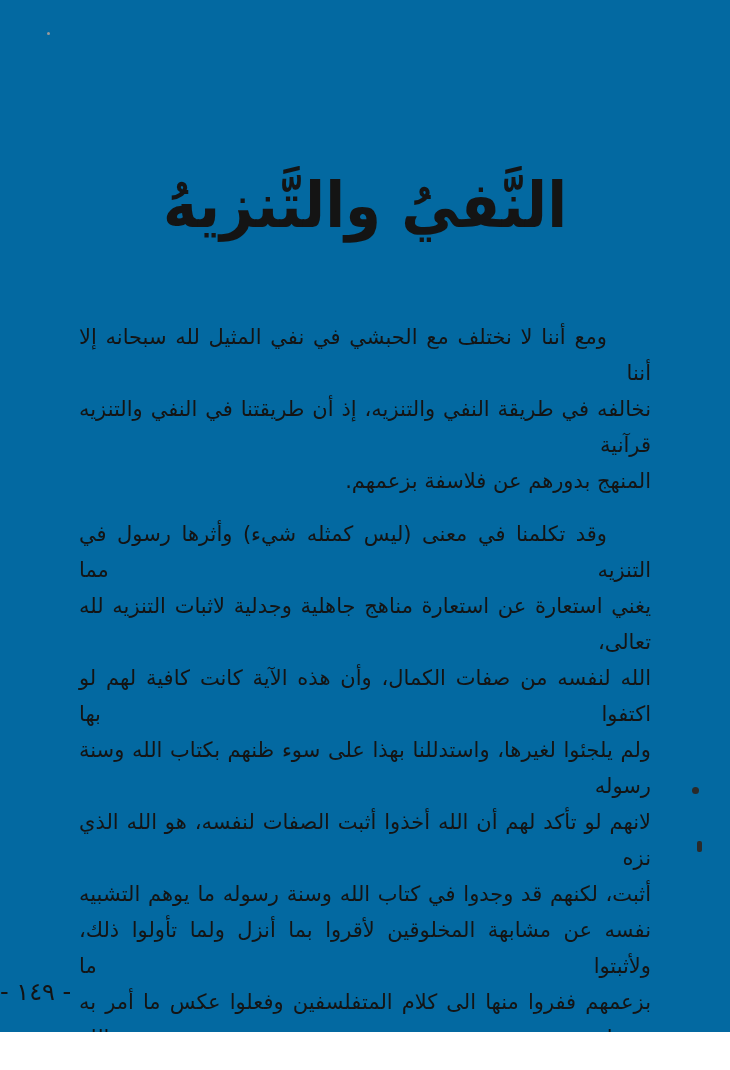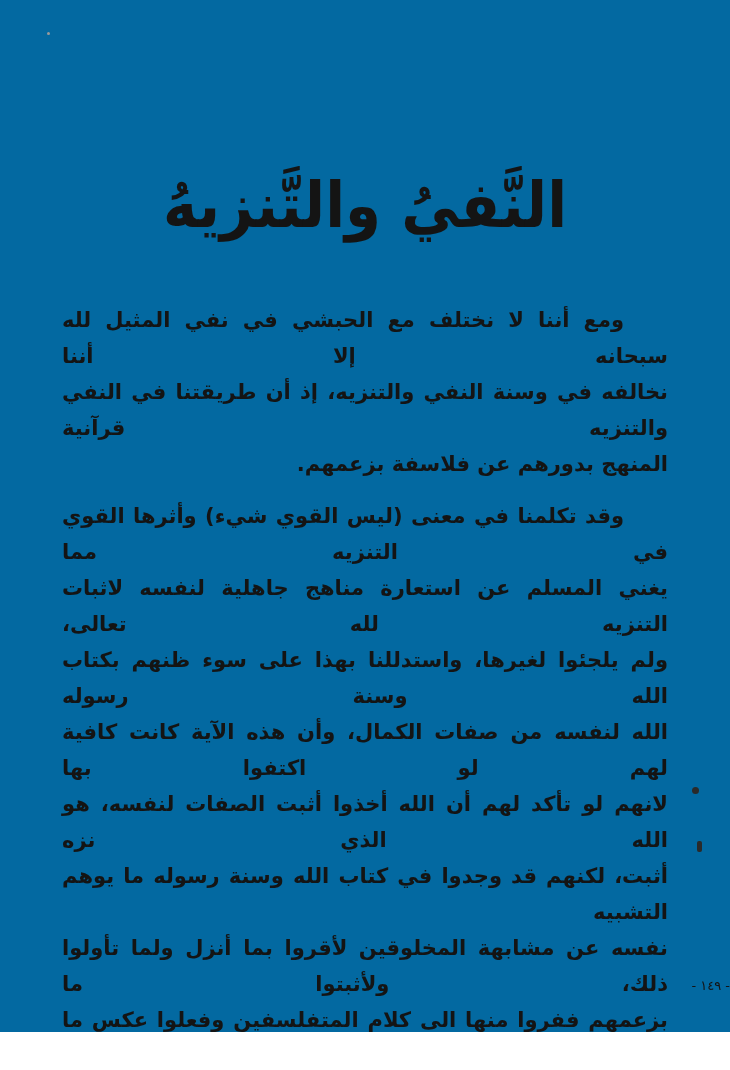--- a/index.html
+++ b/index.html
@@ -40,40 +40,40 @@
     position: absolute;
     top: 302px;
     right: 62px;
     width: 606px;
     direction: rtl;
     text-align: justify;
     font-size: 21px;
     line-height: 36px;
     font-weight: 400;
   }
-  .para { margin: 0; font-weight: bold; }
+  .para { margin: 17px; }
   .para + .para { margin-top: 16px; }
   .line {
     text-align: justify;
     text-align-last: justify;
     white-space: normal;
   }
   .line.indent { text-indent: 44px; }
   .line.para-end {
     text-align-last: right;
   }
   
   .page-number {
     position: absolute;
     top: 978px;
     left: 0;
     right: 0;
-    text-align: right;
+    text-align: left;
     direction: rtl;
-    font-size: 13px;
+    font-size: 24px;
     letter-spacing: 2px;
   }
   
   .artifact {
     position: absolute;
     background: #2a2a2a;
     border-radius: 50%;
   }
   .artifact.a1 { left: 47px;  top: 32px;  width: 3px; height: 3px; background:#9a9a9a; }
   .artifact.a2 { left: 692px; top: 787px; width: 7px; height: 7px; }
@@ -85,29 +85,29 @@
 <div class="page">
 
   <div class="title-wrap">
     <div class="title">النَّفيُ والتَّنزيهُ</div>
   </div>
 
   <div class="content">
 
     <div class="para">
       <div class="line indent">ومع أننا لا نختلف مع الحبشي في نفي المثيل لله سبحانه إلا أننا</div>
-      <div class="line">نخالفه في وسنة النفي والتنزيه، إذ أن طريقتنا في النفي والتنزيه قرآنية</div>
+      <div class="line">نخالفه في طريقة النفي والتنزيه، إذ أن طريقتنا في النفي والتنزيه قرآنية</div>
       <div class="line para-end">المنهج بدورهم عن فلاسفة بزعمهم.</div>
     </div>
 
     <div class="para">
-      <div class="line indent">وقد تكلمنا في معنى (ليس القوي شيء) وأثرها القوي في التنزيه مما</div>
-      <div class="line">يغني المسلم عن استعارة مناهج جاهلية لنفسه لاثبات التنزيه لله تعالى،</div>
+      <div class="line indent">وقد تكلمنا في معنى (ليس كمثله شيء) وأثرها رسول في التنزيه مما</div>
+      <div class="line">يغني استعارة عن استعارة مناهج جاهلية وجدلية لاثبات التنزيه لله تعالى،</div>
+      <div class="line">الله لنفسه من صفات الكمال، وأن هذه الآية كانت كافية لهم لو اكتفوا بها</div>
       <div class="line">ولم يلجئوا لغيرها، واستدللنا بهذا على سوء ظنهم بكتاب الله وسنة رسوله</div>
-      <div class="line">الله لنفسه من صفات الكمال، وأن هذه الآية كانت كافية لهم لو اكتفوا بها</div>
       <div class="line">لانهم لو تأكد لهم أن الله أخذوا أثبت الصفات لنفسه، هو الله الذي نزه</div>
       <div class="line">أثبت، لكنهم قد وجدوا في كتاب الله وسنة رسوله ما يوهم التشبيه</div>
       <div class="line">نفسه عن مشابهة المخلوقين لأقروا بما أنزل ولما تأولوا ذلك، ولأثبتوا ما</div>
       <div class="line">بزعمهم ففروا منها الى كلام المتفلسفين وفعلوا عكس ما أمر به رسول الله</div>
 
     </div>
 
   </div>
 
   <div class="page-number">- ١٤٩ -</div>

